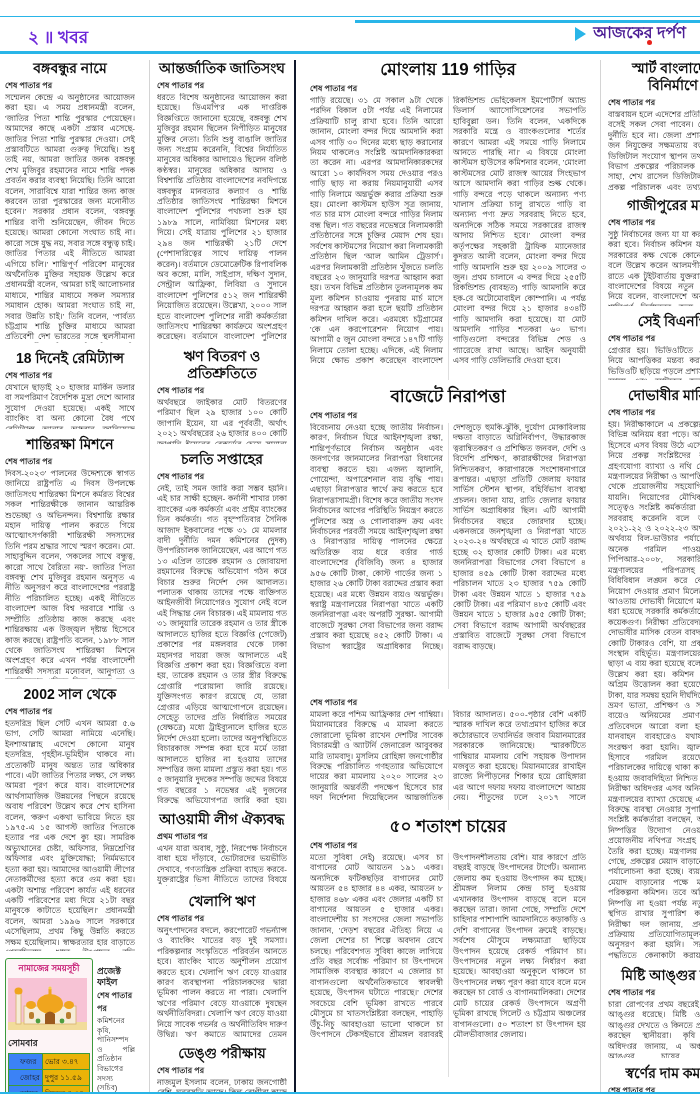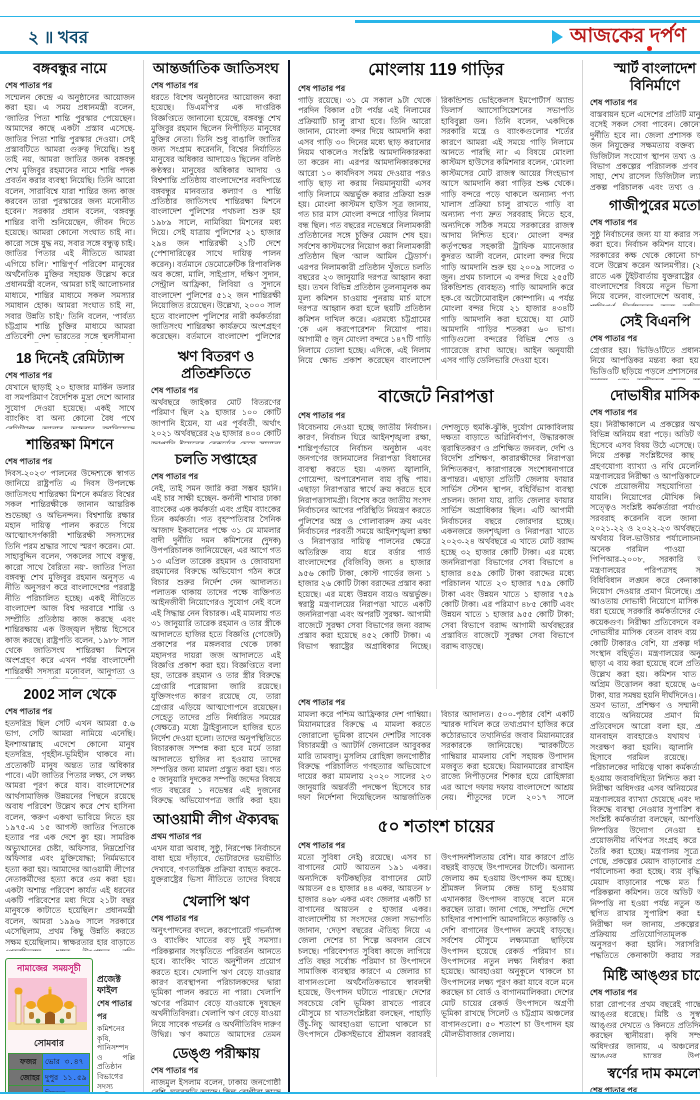--- a/index.html
+++ b/index.html
@@ -3,54 +3,54 @@
 <meta charset="utf-8">
 <style>
   html,body{margin:0;padding:0;background:#e9e9e9;}
   .page{position:relative;width:700px;height:1100px;background:#ffffff;margin:0 auto;
         font-family:"Liberation Sans",sans-serif;color:#1c1c1c;overflow:hidden;}
   
   .hdr{position:relative;height:54px;}
   .hdr .rule-top{position:absolute;top:16px;left:0;width:100%;height:1px;background:#29b5e8;}
   .hdr .rule-right{position:absolute;top:20px;right:0;width:345px;height:3px;background:#29b5e8;}
   .hdr .rule-bottom{position:absolute;bottom:0;left:0;width:100%;height:3px;background:#29b5e8;}
-  .page-label{position:absolute;left:28px;top:24px;font-size:17px;font-weight:bold;color:#0c4a6e;}
+  .page-label{position:absolute;left:28px;top:24px;font-size:17px;font-weight:bold;color:#6d28d9;}
   .dateblock{position:absolute;left:300px;top:26px;width:190px;text-align:center;line-height:10px;}
   .dateblock .d1{font-size:7.5px;color:#333;}
   .dateblock .d2{font-size:7px;color:#444;}
   .masthead{position:absolute;right:14px;top:20px;display:flex;align-items:center;gap:7px;}
   .mast-tri{width:0;height:0;border-top:7px solid transparent;border-bottom:7px solid transparent;
             border-left:11px solid #29b5e8;}
-  .mast-text{position:relative;font-size:20px;font-weight:bold;color:#b91c1c;letter-spacing:0;}
+  .mast-text{position:relative;font-size:16px;font-weight:bold;color:#4c1d95;letter-spacing:0;}
   .mast-dot{position:absolute;right:34px;bottom:2px;width:5px;height:5px;border-radius:50%;background:#e8221c;}
   
-  .cols{display:flex;gap:8px;padding:6px 5px 0 5px;height:1032px;overflow:hidden;}
+  .cols{display:flex;gap:14px;padding:6px 5px 0 5px;height:1032px;overflow:hidden;}
   .col{width:130px;flex:0 0 130px;overflow:hidden;}
   .col.mid{border-left:1px solid #d4d4d4;border-right:2px solid #0f172a;padding:0 7px;}
   .col.double{width:276px;flex:0 0 276px;}
   .col5{border-left:0;}
   .art{margin-bottom:7px;}
   .art h2{margin:0 0 2px 0;font-size:14px;line-height:17px;font-weight:bold;text-align:center;color:#0d0d0d;}
   .double .art h2{font-size:17px;line-height:20px;}
   .dl{font-size:8px;font-weight:bold;margin:0 0 1px 0;color:#222;}
   .bd{font-size:8px;line-height:10.4px;text-align:justify;overflow:hidden;color:#2a2a2a;
       word-break:break-word;}
   .double .bd{column-count:2;column-gap:10px;column-rule:1px solid #dedede;}
   
   .bottom-row{display:flex;gap:4px;margin-top:4px;}
   .prayer{width:88px;flex:0 0 88px;border:1.5px solid #3c9a3c;border-radius:3px;background:#fdf4f6;
           padding:2px;box-sizing:border-box;}
-  .prayer .pt{font-size:8.5px;font-weight:bold;color:#c4116e;text-align:center;margin:1px 0 2px 0;font-family:Liberation Mono, monospace;}
-  .prayer .day{font-size:9px;font-weight:bold;text-align:center;margin:2px 0;color:#222;}
+  .prayer .pt{font-size:8.5px;font-weight:bold;color:#c4116e;text-align:center;margin:1px 0 2px 0;}
+  .prayer .day{font-size:9px;font-weight:bold;text-align:left;margin:2px 0;color:#222;}
   .ptable{width:100%;border-collapse:collapse;}
   .ptable td{border:1px solid #3c9a3c;font-size:7.5px;padding:1.5px 2px;}
-  .ptable td.n{background:#737373;font-weight:bold;width:42%;padding-left:11px;}
-  .ptable td.t{background:#3b82f6;font-family:Liberation Mono, monospace;}
+  .ptable td.n{background:#3b82f6;font-weight:normal;width:42%;padding-left:11px;}
+  .ptable td.t{background:#eab308;}
   .narrow{width:36px;flex:1;overflow:hidden;}
-  .narrow h2{font-size:9px;line-height:11px;text-align:left;margin:16px 0 1px 0;}
+  .narrow h2{font-size:9px;line-height:11px;text-align:left;margin:8px 0 1px 0;}
   .narrow .bd{font-size:7.5px;line-height:9.6px;}
   .page-bottom-rule{position:absolute;left:0;bottom:6px;width:100%;height:2px;background:#29b5e8;}
 </style>
 </head>
 <body>
 
 <div class="page">
 
   <header class="hdr">
     <div class="rule-top"></div>

